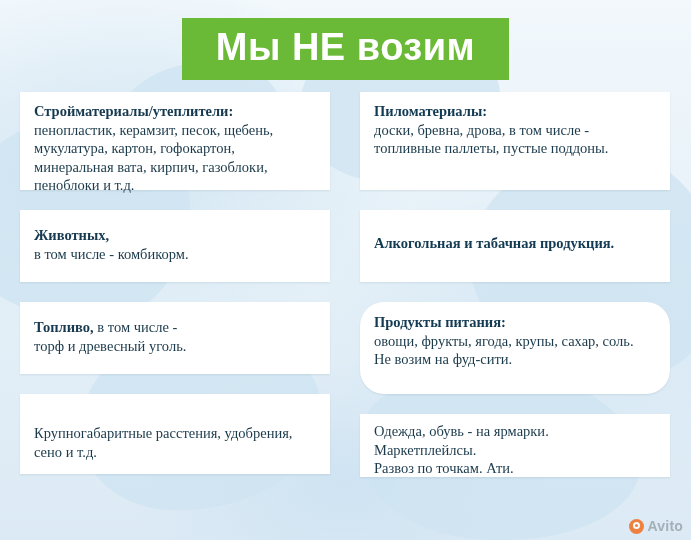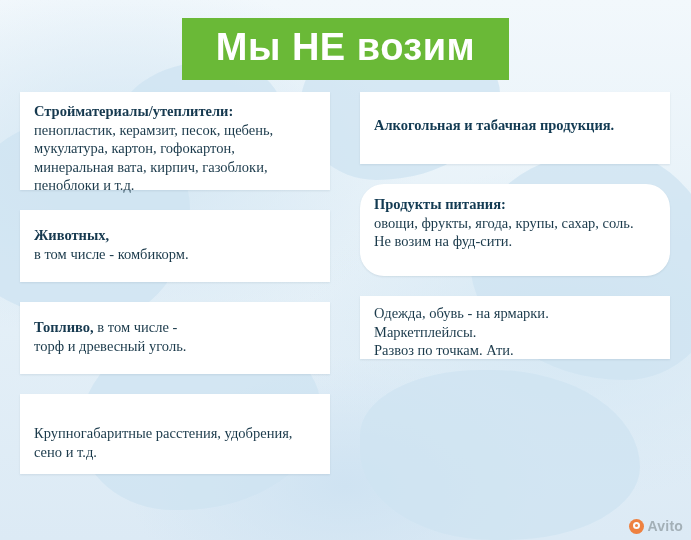--- a/index.html
+++ b/index.html
@@ -171,20 +171,24 @@
       </div>
 
       <div class="card l4">
         <p><span>Крупногабаритные расстения, удобрения, сено и т.д.</span></p>
       </div>
 
     </div>
 
     <div class="col">
 
+      <div class="card r1">
+        <p><span class="hl-blue">Пиломатериалы:</span></p>
+        <p><span>доски, бревна, дрова, в том числе - топливные паллеты, пустые поддоны.</span></p>
+      </div>
 
       <div class="card r2">
         <p><span class="hl-blue">Алкогольная и табачная продукция.</span></p>
       </div>
 
       <div class="card r3">
         <p><span class="hl-blue">Продукты питания:</span></p>
         <p><span>овощи, фрукты, ягода, крупы, сахар, соль.</span></p>
         <p><span>Не возим на фуд-сити.</span></p>
       </div>

